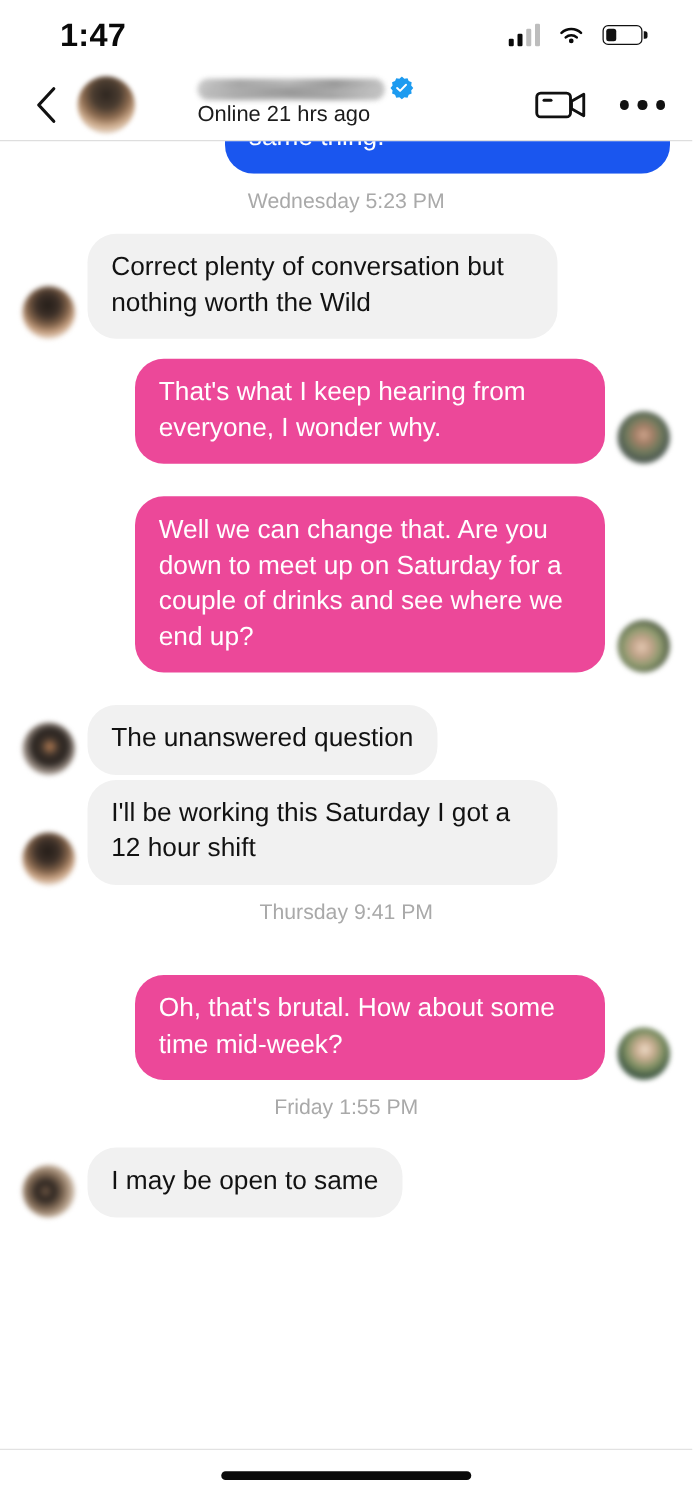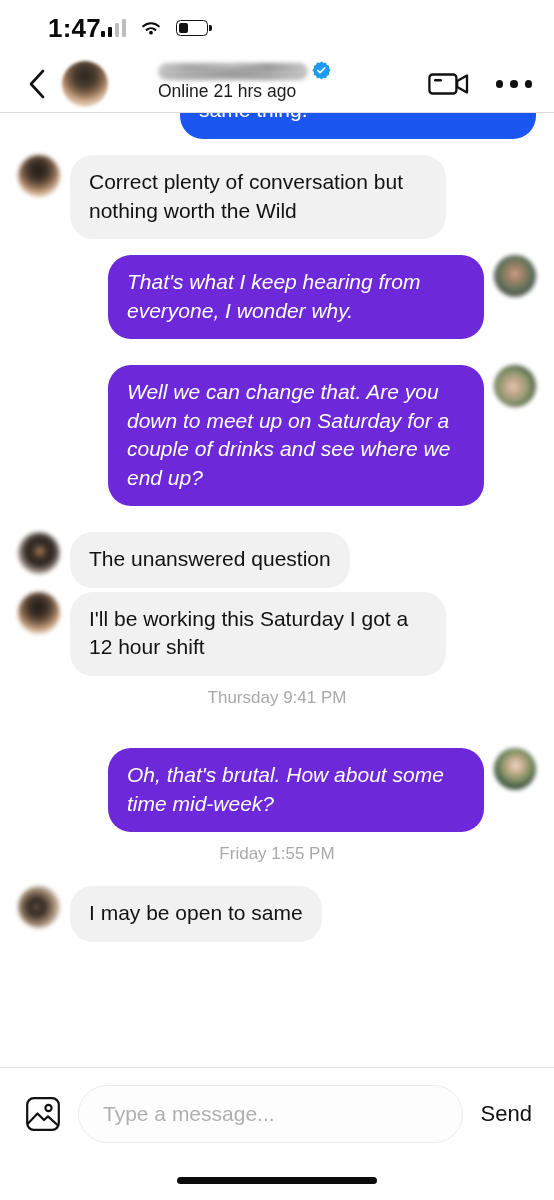--- a/index.html
+++ b/index.html
@@ -20,21 +20,21 @@
     display: flex;
     flex-direction: column;
   }
 
   
   .status-bar {
     height: 56px;
     flex: 0 0 56px;
     display: flex;
     align-items: center;
-    justify-content: flex-start;
+    justify-content: space-between;
     padding: 0 40px 0 48px;
   }
   .status-time {
     font-size: 26px;
     font-weight: 700;
     color: #0a0a0a;
     letter-spacing: 0.2px;
   }
   .status-right {
     display: flex;
@@ -195,20 +195,21 @@
   
   .messages {
     flex: 1 1 auto;
     position: relative;
     overflow: hidden;
     padding: 0 18px;
   }
 
   .row {
     display: flex;
+    align-items: flex-end;
     gap: 10px;
     margin-top: 16px;
   }
   .row.incoming { justify-content: flex-start; }
   .row.outgoing { justify-content: flex-end; }
 
   .msg-avatar {
     width: 42px;
     height: 42px;
     border-radius: 50%;
@@ -240,23 +241,22 @@
     border-radius: 23px;
     font-size: 21px;
     line-height: 1.36;
     word-wrap: break-word;
   }
   .bubble.them {
     background: #f1f1f1;
     color: #121212;
   }
   .bubble.me {
-    background: #6d28d9;
+    background: #ec4899;
     color: #ffffff;
-    font-style: italic;
   }
 
   .timestamp {
     text-align: center;
     font-size: 17px;
     color: #a9a9a9;
     margin-top: 12px;
   }
 
   
@@ -405,20 +405,21 @@
     </div>
   </div>
   <div class="header-rule"></div>
 
   <div class="messages">
 
     <div class="clipped-row">
       <div class="clipped-bubble">same thing.</div>
     </div>
 
+    <div class="timestamp">Wednesday 5:23 PM</div>
 
     <div class="row incoming">
       <div class="msg-avatar av-them"></div>
       <div class="bubble them">Correct plenty of conversation but nothing worth the  Wild</div>
     </div>
 
 
     <div class="row outgoing">
       <div class="bubble me">That's what I keep hearing from everyone, I wonder why.</div>
       <div class="msg-avatar av-me"></div>
@@ -450,31 +451,18 @@
     <div class="timestamp">Friday 1:55 PM</div>
 
     <div class="row incoming" style="margin-top:22px;">
       <div class="msg-avatar av-them3"></div>
       <div class="bubble them">I may be open to same</div>
     </div>
 
   </div>
 
   <div class="composer-rule"></div>
-  <div class="composer">
-    <div class="photo-btn">
-      <svg width="36" height="36" viewBox="0 0 36 36">
-        <rect x="2.2" y="2.2" width="31.6" height="31.6" rx="6.5" stroke="#111" stroke-width="2.2" fill="none"></rect>
-        <circle cx="23.5" cy="12" r="3.1" stroke="#111" stroke-width="2.1" fill="none"></circle>
-        <path d="M3 27.5 L12.5 17.5 L19 24 L23 20.4 L33 29.5" stroke="#111" stroke-width="2.2" fill="none" stroke-linecap="round" stroke-linejoin="round"></path>
-      </svg>
-    </div>
-    <div class="input-wrap">
-      <input type="text" placeholder="Type a message..." style="">
-    </div>
-    <div class="send-btn">Send</div>
-  </div>
 
   <div class="home-area">
     <div class="home-bar"></div>
   </div>
 
 </div>
 
 </body></html>

